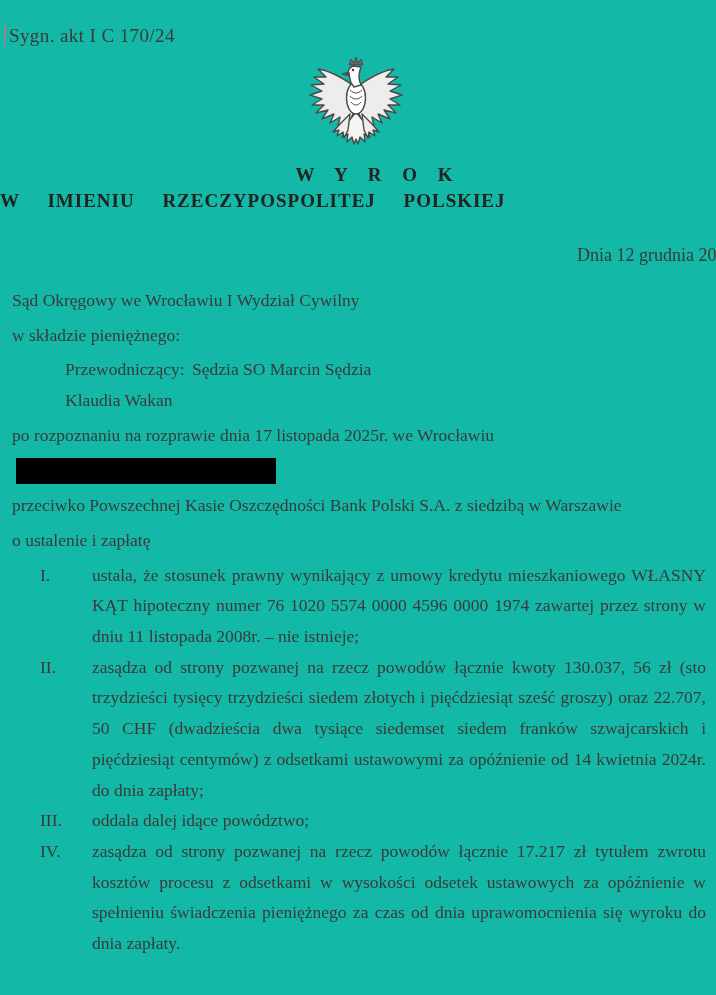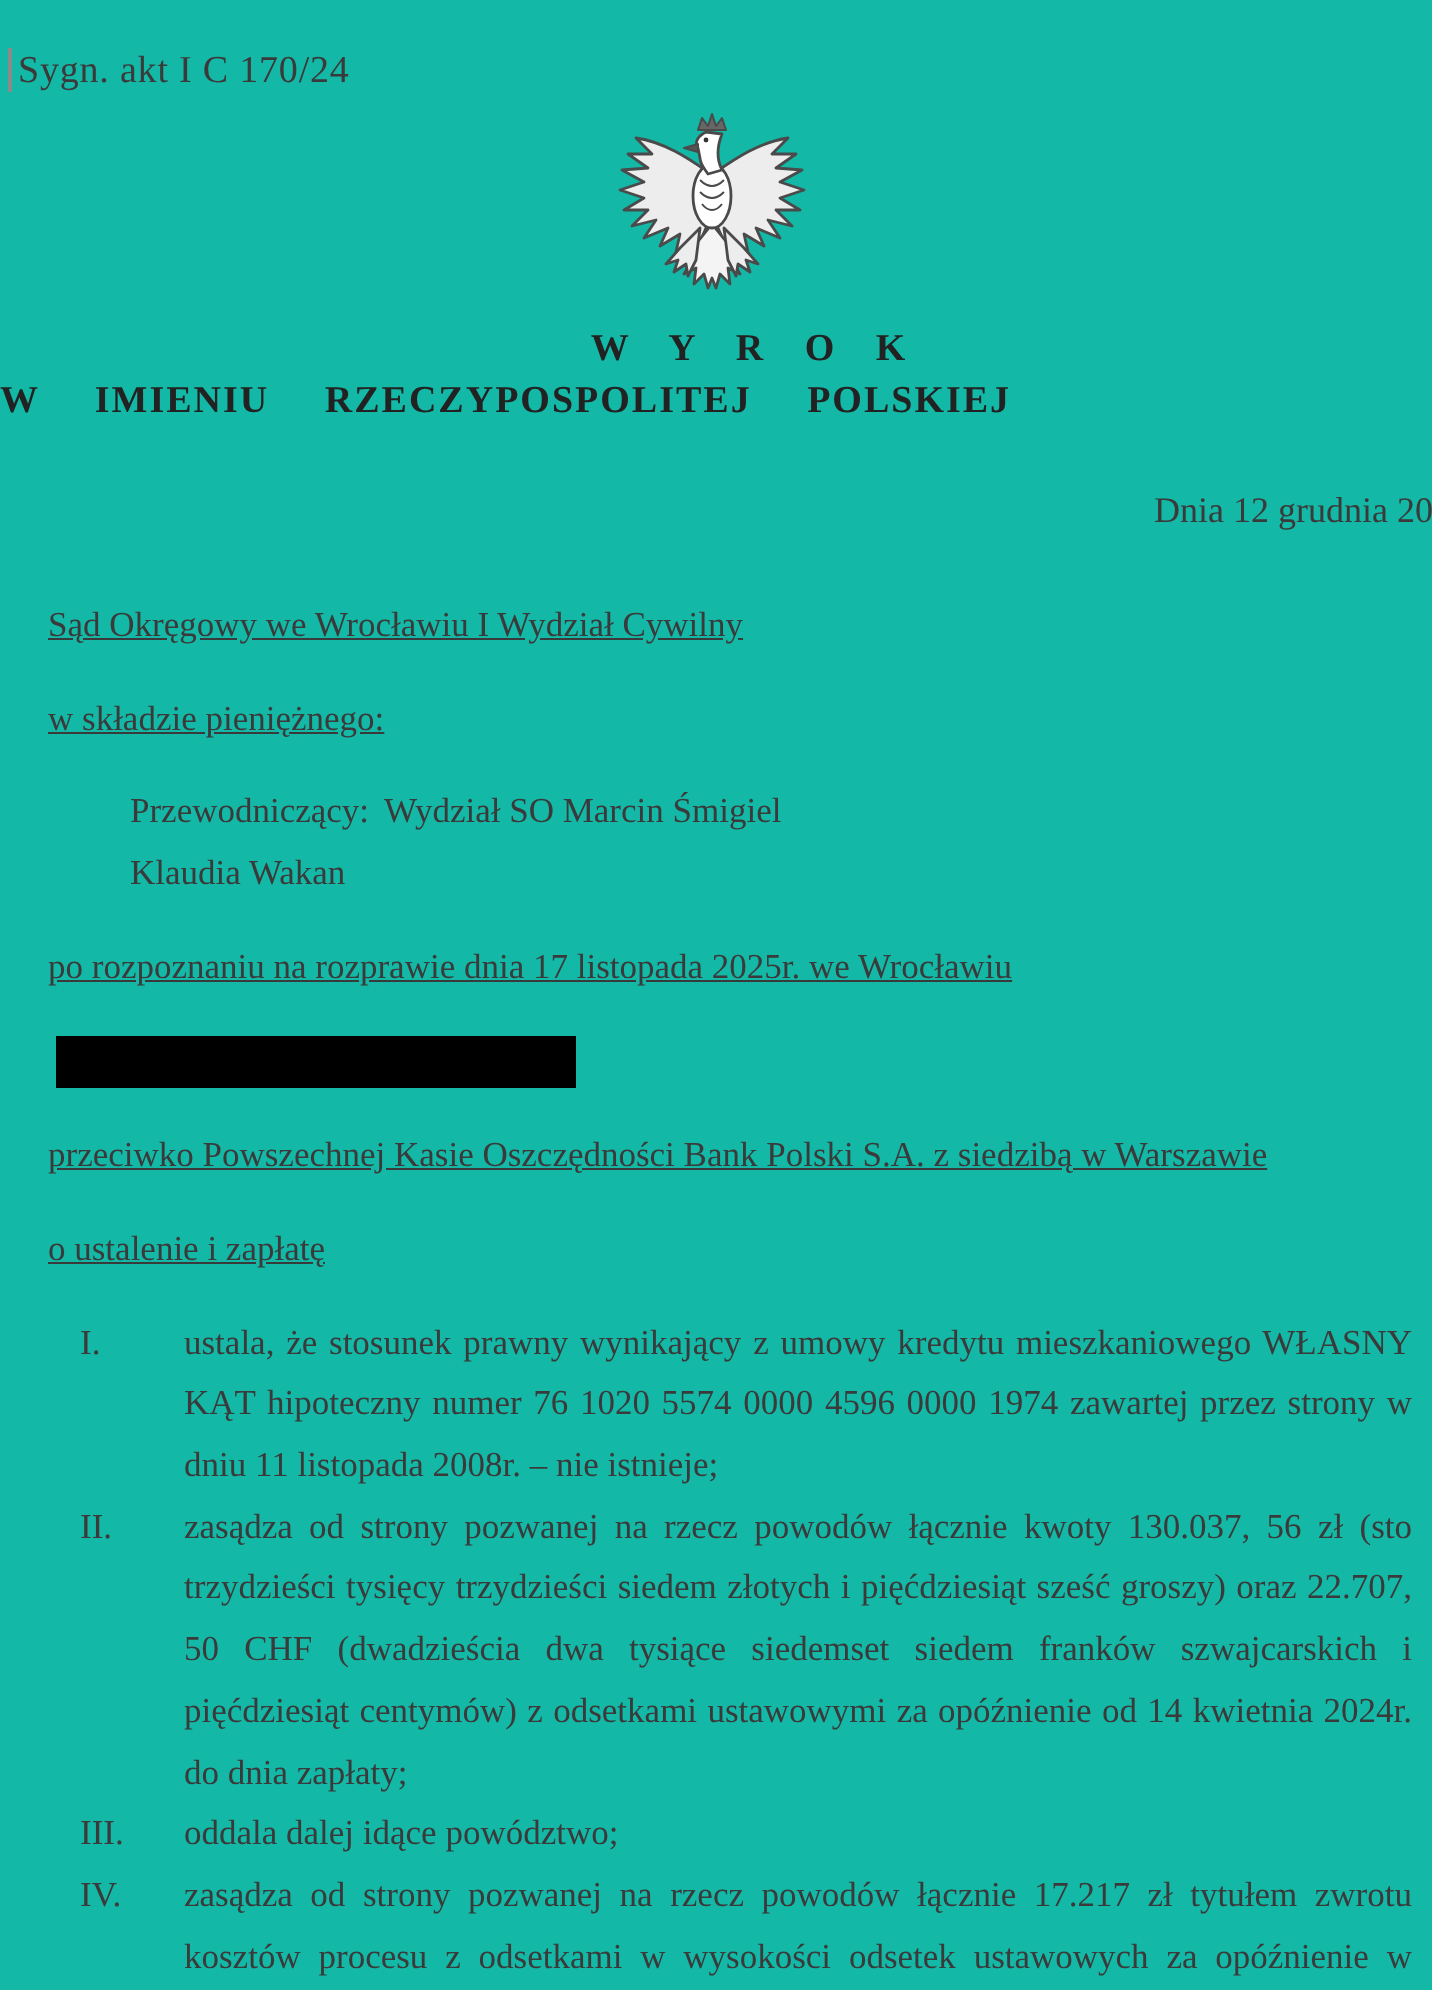--- a/index.html
+++ b/index.html
@@ -34,21 +34,21 @@
     font-size:19px;letter-spacing:1px;word-spacing:22px;
   }
   .dateline{
     position:absolute;right:12px;top:245px;
     font-size:18px;
   }
   .doc-body{
     position:absolute;left:8px;top:281px;width:698px;
     font-size:17.5px;line-height:30.7px;
   }
-  .doc-body p{margin:16px;text-decoration:underline;}
+  .doc-body p{margin:4px;}
   .panel-row{display:flex;padding-left:57px;}
   .panel-role{width:127px;flex:0 0 127px;}
   .redaction{
     display:inline-block;width:260px;height:26px;background:#000;
     vertical-align:text-bottom;position:relative;top:3px;margin-left:4px;
   }
   .ruling{display:flex;}
   .ruling-numeral{flex:0 0 52px;margin-left:32px;}
   .ruling-text{flex:1;text-align:justify;text-justify:inter-word;}
 </style>
@@ -95,21 +95,21 @@
   <div class="dateline">Dnia 12 grudnia 2025r.</div>
 
   <div class="doc-body">
 
     <p>Sąd Okręgowy we Wrocławiu I Wydział Cywilny</p>
 
     <p>w składzie pieniężnego:</p>
 
     <div class="panel-row">
       <span class="panel-role">Przewodniczący:</span>
-      <span class="panel-name">Wydział SO Marcin Śmigiel</span>
+      <span class="panel-name">Sędzia SO Marcin Sędzia</span>
     </div>
 
     <div class="panel-row">
       <span class="panel-name">Klaudia Wakan</span>
     </div>
 
     <p>po rozpoznaniu na rozprawie dnia 17 listopada 2025r. we Wrocławiu</p>
 
     <p><span class="redaction"></span></p>
 

